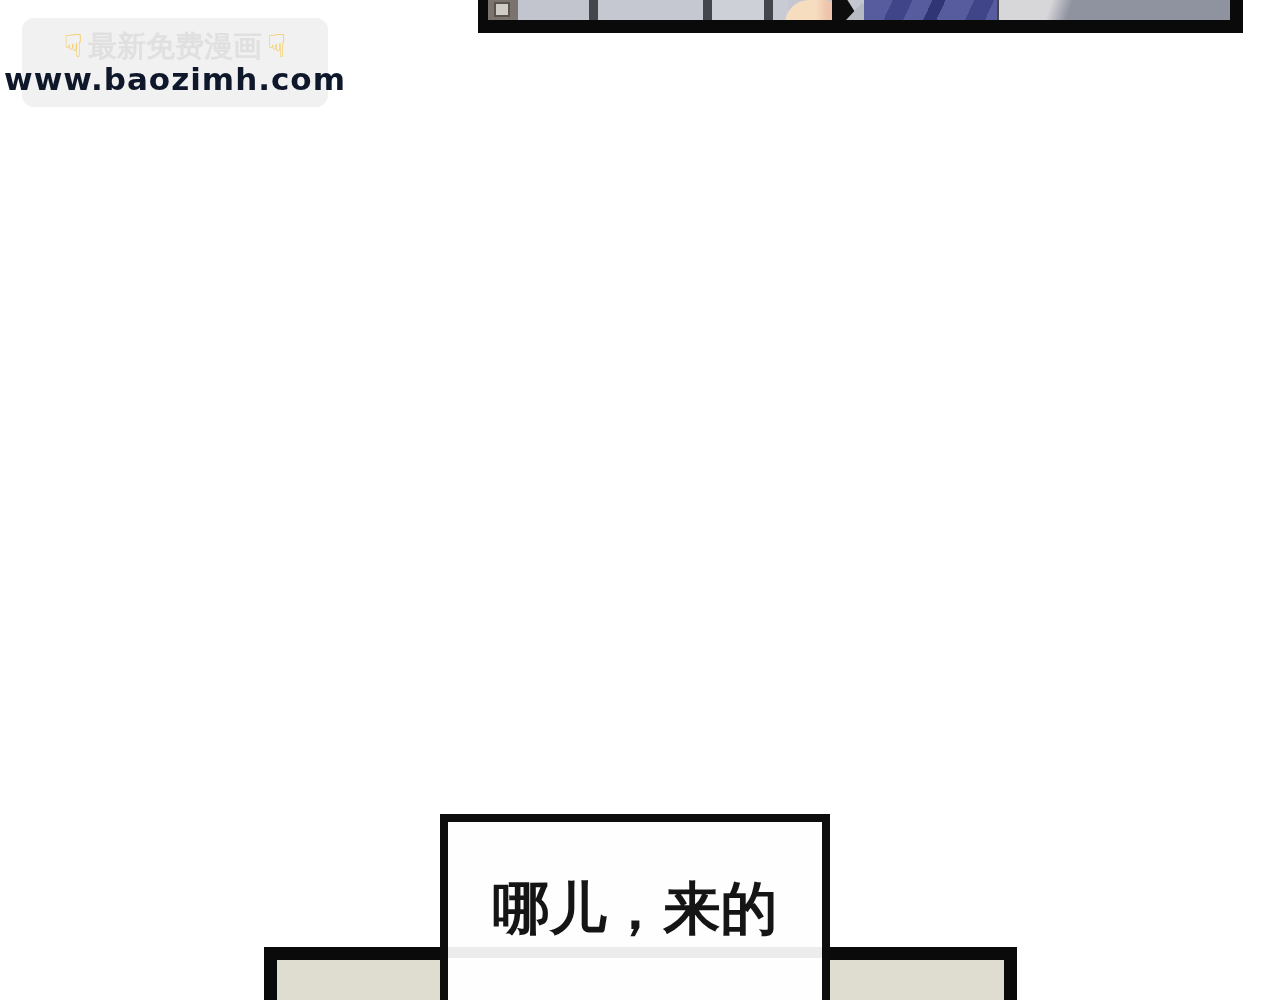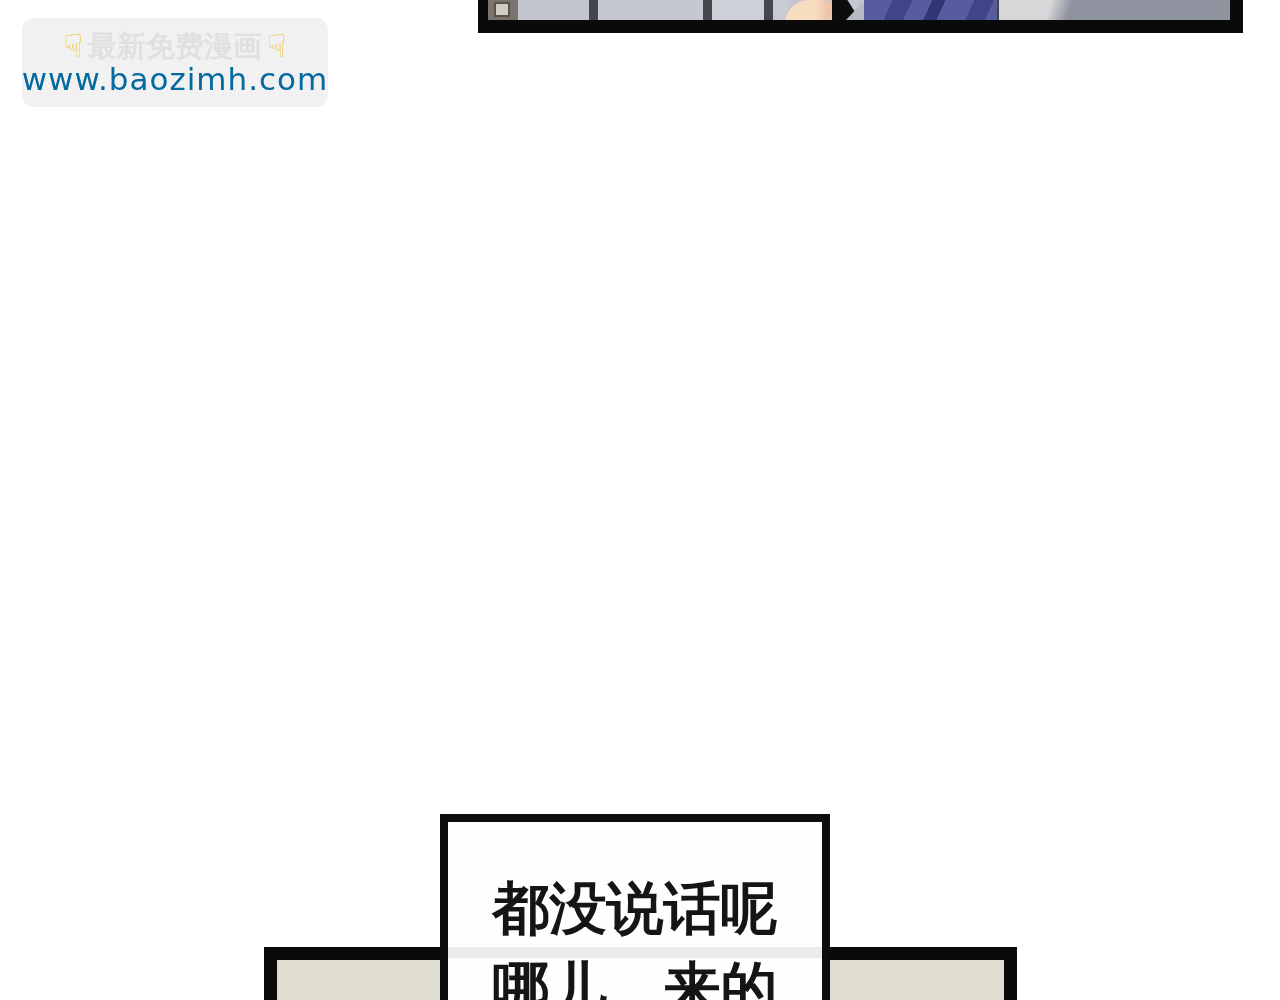--- a/index.html
+++ b/index.html
@@ -97,21 +97,21 @@
 </style>
 </head>
 <body style="background: rgb(255, 255, 255);">
 
 <div class="abs watermark" style="background: rgb(241, 241, 241);">
   <div class="wm-line1">
     <span class="wm-emoji" style="color: rgb(246, 198, 75);">☟</span>
     <span style="color: rgb(224, 224, 224);">最新免费漫画</span>
     <span class="wm-emoji" style="color: rgb(246, 198, 75);">☟</span>
   </div>
-  <div class="wm-line2" style="color: #0369a1;">www.baozimh.com</div>
+  <div class="wm-line2" style="color: #0f172a; font-weight: bold;">www.baozimh.com</div>
 </div>
 
 <div class="abs top-panel" style="background: rgb(10, 10, 10);">
   <div class="top-panel-content" style="background: rgb(196, 198, 208);">
     <div class="tp-seg tp-window" style="background: rgb(123, 116, 110);">
       <div class="tp-window-pane" style="background: rgb(207, 203, 197);"></div>
     </div>
     <div class="tp-seg tp-cell2" style="background: rgb(194, 196, 206);"></div>
     <div class="tp-seg tp-div1" style="background: rgb(69, 69, 76);"></div>
     <div class="tp-seg tp-cell3" style="background: rgb(197, 199, 209);"></div>
@@ -126,16 +126,15 @@
     <div class="tp-seg tp-wallend" style="background: linear-gradient(108deg, rgb(215, 215, 217) 0px, rgb(215, 215, 217) 52px, rgb(143, 147, 160) 72px, rgb(143, 147, 160) 100%);"></div>
     <div class="tp-wallend-line" style="background: rgb(68, 68, 74);"></div>
   </div>
 </div>
 
 <div class="abs bottom-panel" style="background: rgb(223, 221, 207); border-color: rgb(10, 10, 10);"></div>
 
 <div class="abs speech-bubble" style="background: rgb(254, 254, 254); border-color: rgb(13, 13, 13);">
   <div class="bubble-stripe" style="background: rgb(220, 220, 220);"></div>
   <div class="bubble-text" style="color: rgb(21, 21, 21);">
-    <div>都没说话呢</div>
     <div>哪儿，来的</div>
   </div>
 </div>
 
 </body></html>

